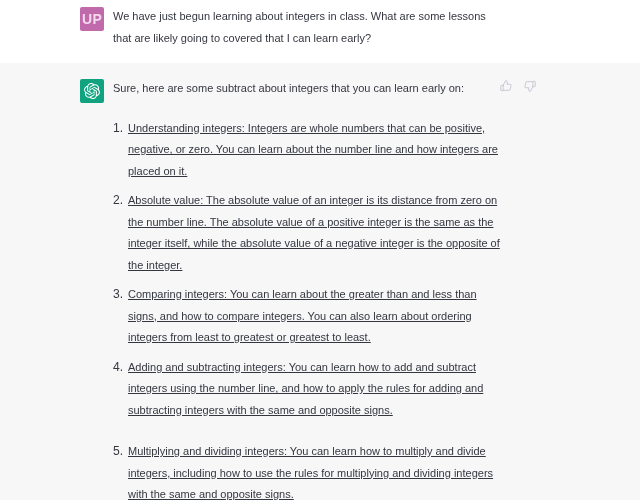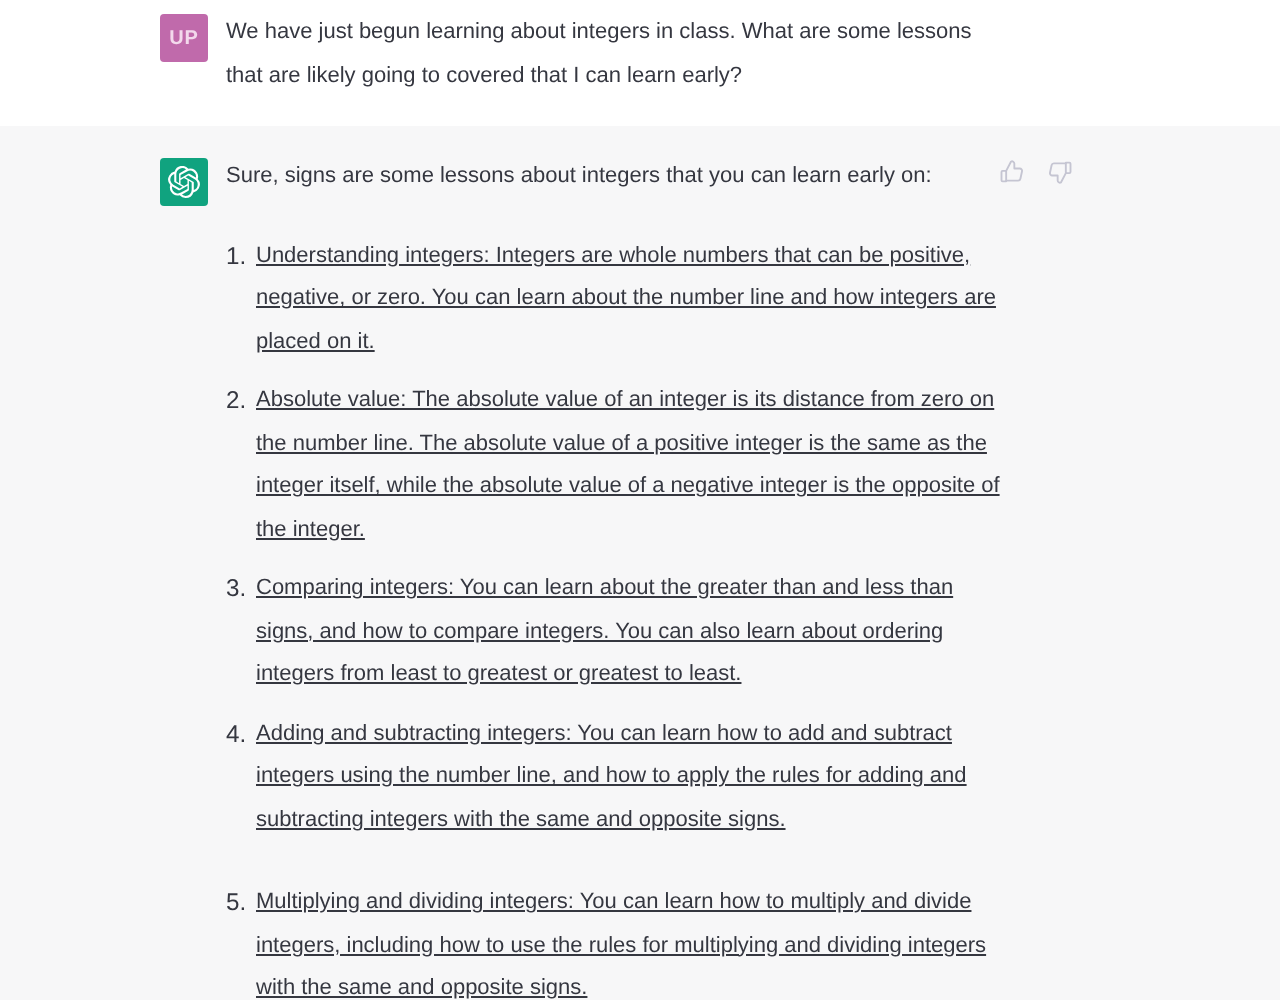--- a/index.html
+++ b/index.html
@@ -46,21 +46,21 @@
     margin-top: 1px;
     border-radius: 2px;
     display: flex;
     align-items: center;
     justify-content: center;
     box-sizing: border-box;
   }
   .avatar-user {
     background: #c06aab;
     color: #f3d9ec;
-    font-size: 10px;
+    font-size: 14px;
     font-weight: 700;
     letter-spacing: 0.4px;
   }
   .avatar-assistant {
     background: #10a37f;
   }
   .avatar-assistant svg {
     width: 16px;
     height: 16px;
     display: block;
@@ -149,21 +149,21 @@
   </div>
 
   <div class="msg msg-assistant">
     <div class="avatar avatar-assistant">
       <svg viewBox="0 0 24 24" aria-hidden="true">
         <path fill="#ffffff" d="M22.28 9.82a5.99 5.99 0 0 0-.52-4.91 6.05 6.05 0 0 0-6.51-2.9A6 6 0 0 0 4.98 4.19a5.99 5.99 0 0 0-4 2.9 6.05 6.05 0 0 0 .74 7.1 5.98 5.98 0 0 0 .51 4.91 6.05 6.05 0 0 0 6.52 2.9A5.99 5.99 0 0 0 13.26 24a6.06 6.06 0 0 0 5.77-4.21 5.99 5.99 0 0 0 4-2.9 6.06 6.06 0 0 0-.75-7.07zm-9.02 12.6a4.48 4.48 0 0 1-2.88-1.04l.14-.08 4.78-2.76a.79.79 0 0 0 .39-.68v-6.74l2.02 1.17a.07.07 0 0 1 .04.05v5.58a4.5 4.5 0 0 1-4.5 4.5zM3.6 18.3a4.47 4.47 0 0 1-.54-3.01l.14.09 4.79 2.76a.77.77 0 0 0 .78 0l5.84-3.37v2.33a.08.08 0 0 1-.03.06L9.74 19.95a4.5 4.5 0 0 1-6.14-1.65zM2.34 7.9a4.48 4.48 0 0 1 2.35-1.97V11.6a.77.77 0 0 0 .38.67l5.82 3.36L8.87 16.8a.07.07 0 0 1-.07 0l-4.83-2.79A4.5 4.5 0 0 1 2.34 7.9zm16.6 3.87L13.1 8.38 15.12 7.2a.07.07 0 0 1 .07 0l4.83 2.79a4.49 4.49 0 0 1-.68 8.1v-5.66a.79.79 0 0 0-.4-.67zm2.01-3.03l-.14-.09-4.78-2.79a.78.78 0 0 0-.79 0L9.4 9.23V6.9a.07.07 0 0 1 .03-.06l4.83-2.79a4.5 4.5 0 0 1 6.68 4.66zM8.3 12.86l-2.02-1.16a.08.08 0 0 1-.04-.06V6.07a4.5 4.5 0 0 1 7.38-3.45l-.14.08L8.7 5.46a.79.79 0 0 0-.39.68zm1.1-2.37L12 8.99l2.6 1.5v3l-2.6 1.5-2.6-1.5z"></path>
       </svg>
     </div>
 
     <div class="body">
-      <p>Sure, signs are some lessons about integers that you can learn early on:</p>
+      <p>Sure, here are some subtract about integers that you can learn early on:</p>
 
       <ol class="lessons">
         <li>Understanding integers: Integers are whole numbers that can be positive, negative, or zero. You can learn about the number line and how integers are placed on it.</li>
         <li>Absolute value: The absolute value of an integer is its distance from zero on the number line. The absolute value of a positive integer is the same as the integer itself, while the absolute value of a negative integer is the opposite of the integer.</li>
         <li>Comparing integers: You can learn about the greater than and less than signs, and how to compare integers. You can also learn about ordering integers from least to greatest or greatest to least.</li>
         <li>Adding and subtracting integers: You can learn how to add and subtract integers using the number line, and how to apply the rules for adding and subtracting integers with the same and opposite signs.</li>
         <li>Multiplying and dividing integers: You can learn how to multiply and divide integers, including how to use the rules for multiplying and dividing integers with the same and opposite signs.</li>
 
       </ol>
 

